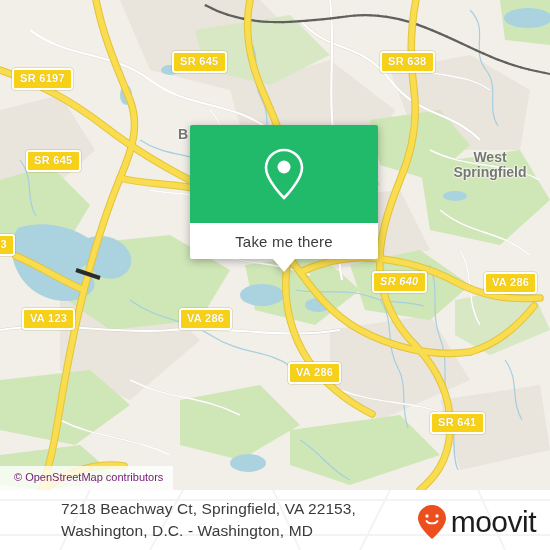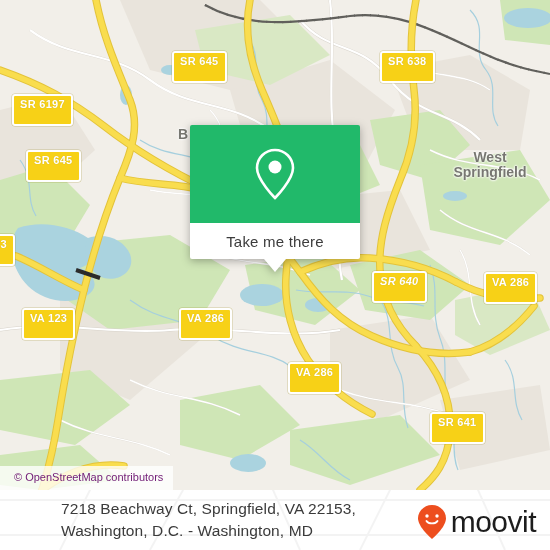--- a/index.html
+++ b/index.html
@@ -13,21 +13,21 @@
   
   .shield{
     position:absolute;
     background:#f7d117;
     border:2px solid #ffffff;
     border-radius:3px;
     color:#ffffff;
     font-weight:bold;
     font-size:11px;
     line-height:13px;
-    padding:2px 6px 13px 6px;
+    padding:2px 6px 3px 6px;
     white-space:nowrap;
     letter-spacing:.3px;
     box-shadow:0 0 0 .5px rgba(140,120,0,.35);
     font-family:"Liberation Sans",sans-serif;
     text-shadow:0 0 1px rgba(120,100,0,.35);
   }
 
   
   .place{
     position:absolute;
@@ -36,21 +36,21 @@
     font-weight:bold;
     line-height:15px;
     text-align:center;
     text-shadow:0 0 2px #fff,0 0 2px #fff,0 0 3px #fff;
     white-space:pre;
     font-family:"Liberation Sans",sans-serif;
   }
 
   
   #card{
-    position:absolute;left:190px;top:125px;width:170px;
+    position:absolute;left:190px;top:125px;width:188px;
     filter:drop-shadow(0 2px 4px rgba(0,0,0,.30));
   }
   #card-head{
     background:#21b96a;height:98px;border-radius:2px 2px 0 0;
     display:flex;align-items:center;justify-content:center;
   }
   #card-foot{
     background:#ffffff;height:36px;border-radius:0 0 2px 2px;
     display:flex;align-items:center;justify-content:center;
     color:#3c3c3c;font-size:15px;letter-spacing:.2px;
@@ -221,21 +221,21 @@
       </g>
 
       <path d="M76,270 L100,278" stroke="#2b2b2b" stroke-width="4" fill="none"></path>
     </svg>
 
     <div class="place" style="left:440px;top:150px;width:100px;">West<br>Springfield</div>
     <div class="place" style="left:178px;top:127px;width:20px;text-align:left;">B</div>
 
     <div class="shield" style="left:172px;top:51px;">SR 645</div>
     <div class="shield" style="left:380px;top:51px;">SR 638</div>
-    <div class="shield" style="left:12px;top:94px;">SR 6197</div>
+    <div class="shield" style="left:12px;top:68px;">SR 6197</div>
     <div class="shield" style="left:26px;top:150px;">SR 645</div>
     <div class="shield" style="left:-14px;top:234px;">23</div>
     <div class="shield" style="left:22px;top:308px;">VA 123</div>
     <div class="shield" style="left:179px;top:308px;">VA 286</div>
     <div class="shield" style="left:372px;top:271px;font-style:italic;">SR 640</div>
     <div class="shield" style="left:484px;top:272px;">VA 286</div>
     <div class="shield" style="left:288px;top:362px;">VA 286</div>
     <div class="shield" style="left:430px;top:412px;">SR 641</div>
 
     <div id="card">

